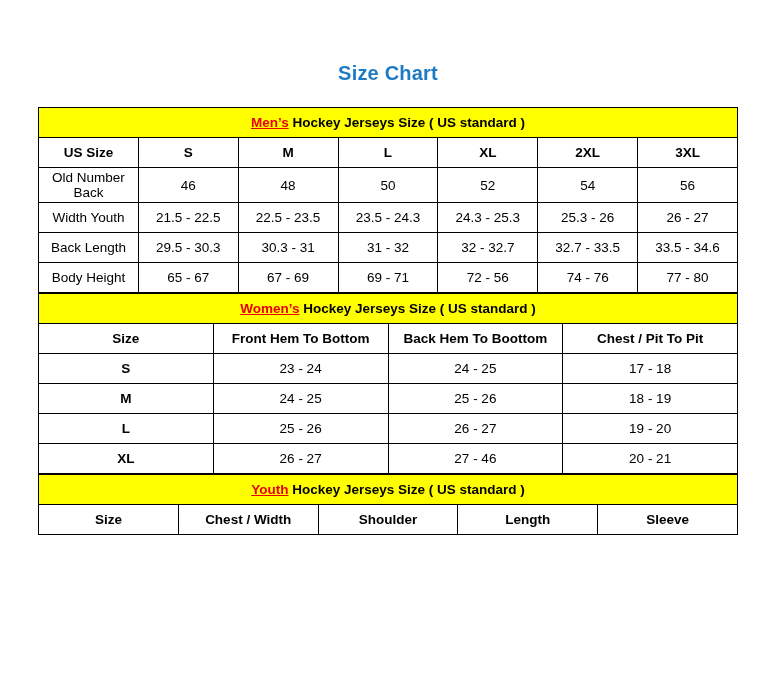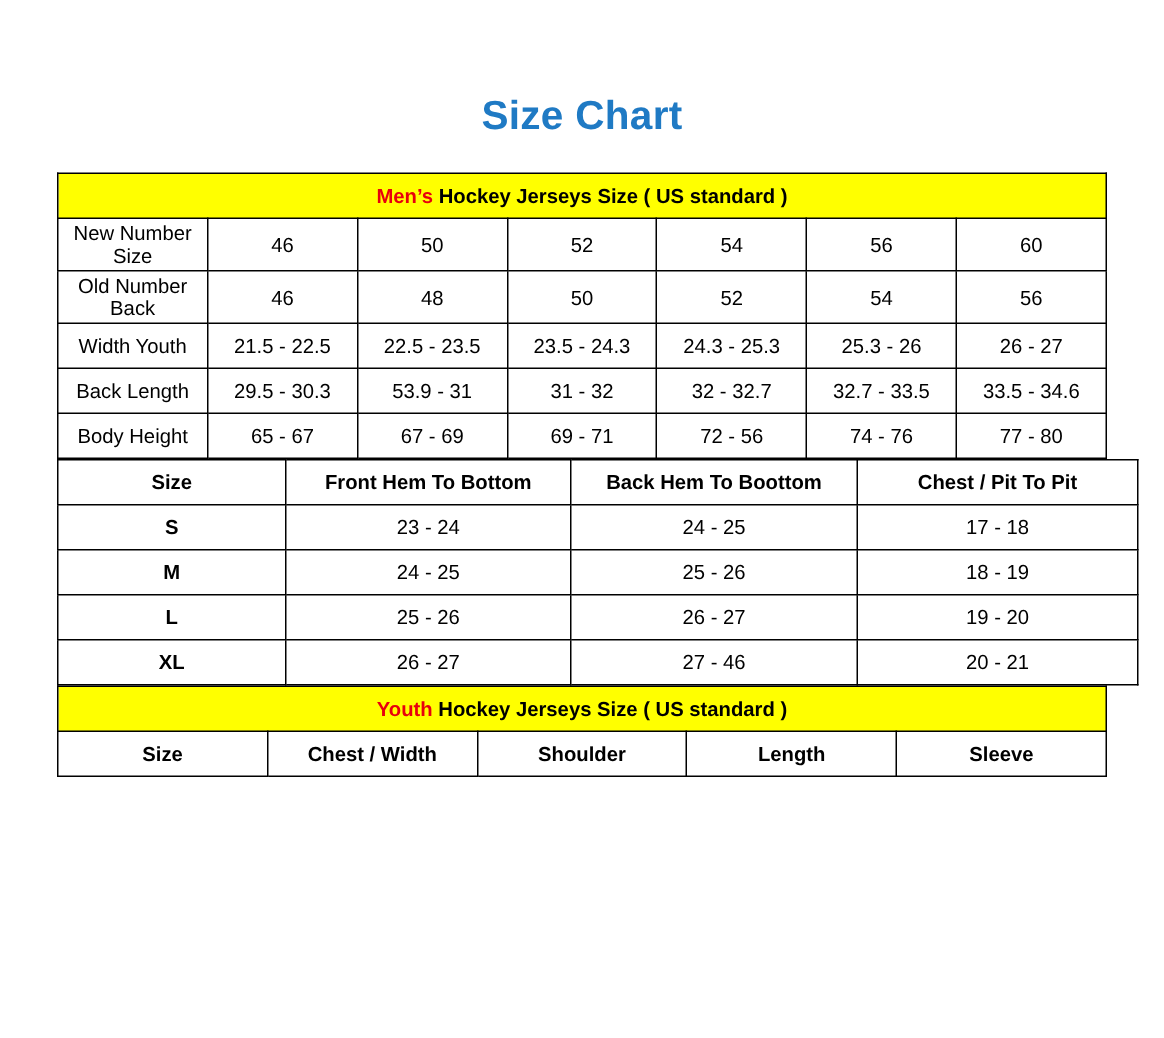--- a/index.html
+++ b/index.html
@@ -16,21 +16,21 @@
   }
   .page {
     position: relative;
     width: 776px;
     height: 692px;
     box-sizing: border-box;
   }
   .title {
     text-align: center;
     color: #1f7ac4;
-    font-size: 27px;
+    font-size: 20px;
     font-weight: bold;
     padding-top: 62px;
     letter-spacing: 0.2px;
   }
   .chart-wrap {
     margin: 22px 38px 0 38px;
   }
   table.sizetable {
     border-collapse: collapse;
     width: 700px;
@@ -46,20 +46,21 @@
     vertical-align: middle;
   }
   td.banner {
     background: #ffff00 !important;
     font-weight: bold;
     font-size: 14.5px;
     height: 30px;
   }
   .banner .accent {
     color: #e8000d;
+    text-decoration: underline;
   }
   td.hdr {
     font-weight: bold;
   }
   td.rowlabel {
     font-weight: normal;
   }
   td.boldlabel {
     font-weight: bold;
   }
@@ -72,27 +73,27 @@
   <div class="title">Size Chart</div>
 
   <div class="chart-wrap">
 
     <table class="sizetable">
       <tbody>
         <tr>
           <td class="banner" colspan="7"><span class="accent">Men’s</span><span> Hockey Jerseys Size ( US standard )</span></td>
         </tr>
         <tr>
-          <td class="rowlabel">New Number Size</td>
-          <td>46</td>
-          <td>50</td>
-          <td>52</td>
-          <td>54</td>
-          <td>56</td>
-          <td>60</td>
+          <td class="hdr" style="width:147px">US Size</td>
+          <td class="hdr" style="width:92px">S</td>
+          <td class="hdr" style="width:93px">M</td>
+          <td class="hdr" style="width:93px">L</td>
+          <td class="hdr" style="width:93px">XL</td>
+          <td class="hdr" style="width:93px">2XL</td>
+          <td class="hdr" style="width:89px">3XL</td>
         </tr>
         <tr>
           <td class="rowlabel">Old Number Back</td>
           <td>46</td>
           <td>48</td>
           <td>50</td>
           <td>52</td>
           <td>54</td>
           <td>56</td>
         </tr>
@@ -101,40 +102,43 @@
           <td>21.5 - 22.5</td>
           <td>22.5 - 23.5</td>
           <td>23.5 - 24.3</td>
           <td>24.3 - 25.3</td>
           <td>25.3 - 26</td>
           <td>26 - 27</td>
         </tr>
         <tr>
           <td class="rowlabel">Back Length</td>
           <td>29.5 - 30.3</td>
-          <td>53.9 - 31</td>
+          <td>30.3 - 31</td>
           <td>31 - 32</td>
           <td>32 - 32.7</td>
           <td>32.7 - 33.5</td>
           <td>33.5 - 34.6</td>
         </tr>
         <tr>
           <td class="rowlabel">Body Height</td>
           <td>65 - 67</td>
           <td>67 - 69</td>
           <td>69 - 71</td>
           <td>72 - 56</td>
           <td>74 - 76</td>
           <td>77 - 80</td>
         </tr>
       </tbody>
     </table>
 
     <table class="sizetable">
       <tbody>
+        <tr>
+          <td class="banner" colspan="4"><span class="accent">Women’s</span><span> Hockey Jerseys Size ( US standard )</span></td>
+        </tr>
         <tr>
           <td class="hdr" style="width:147px">Size</td>
           <td class="hdr" style="width:185px">Front Hem To Bottom</td>
           <td class="hdr" style="width:186px">Back Hem To Boottom</td>
           <td class="hdr" style="width:182px">Chest / Pit To Pit</td>
         </tr>
         <tr>
           <td class="boldlabel">S</td>
           <td>23 - 24</td>
           <td>24 - 25</td>

